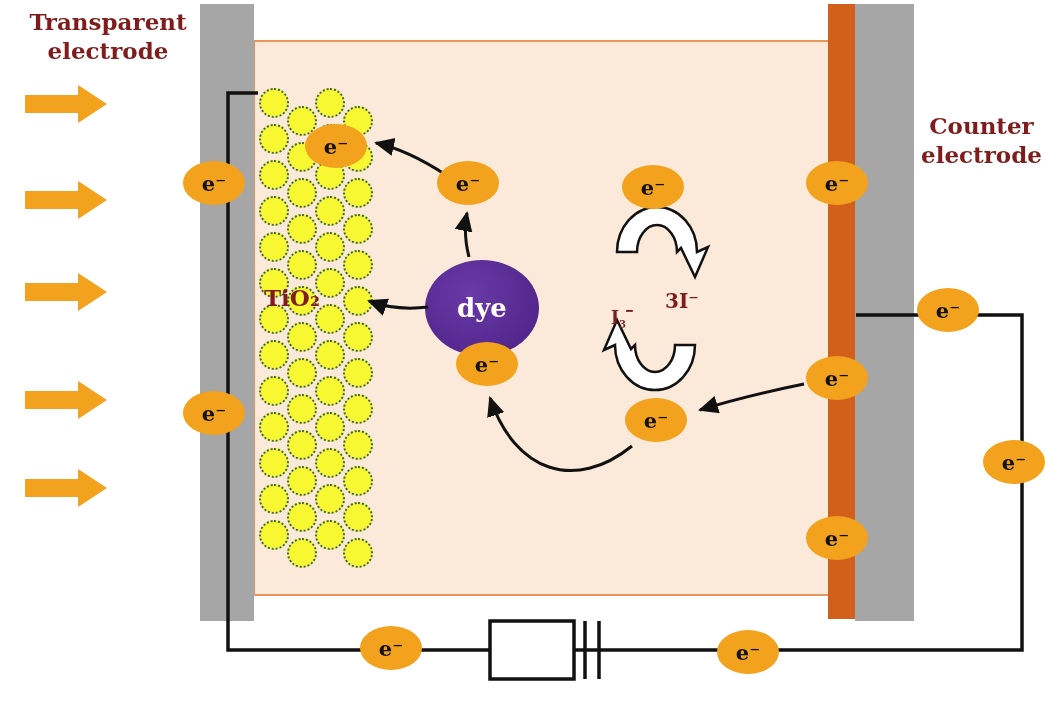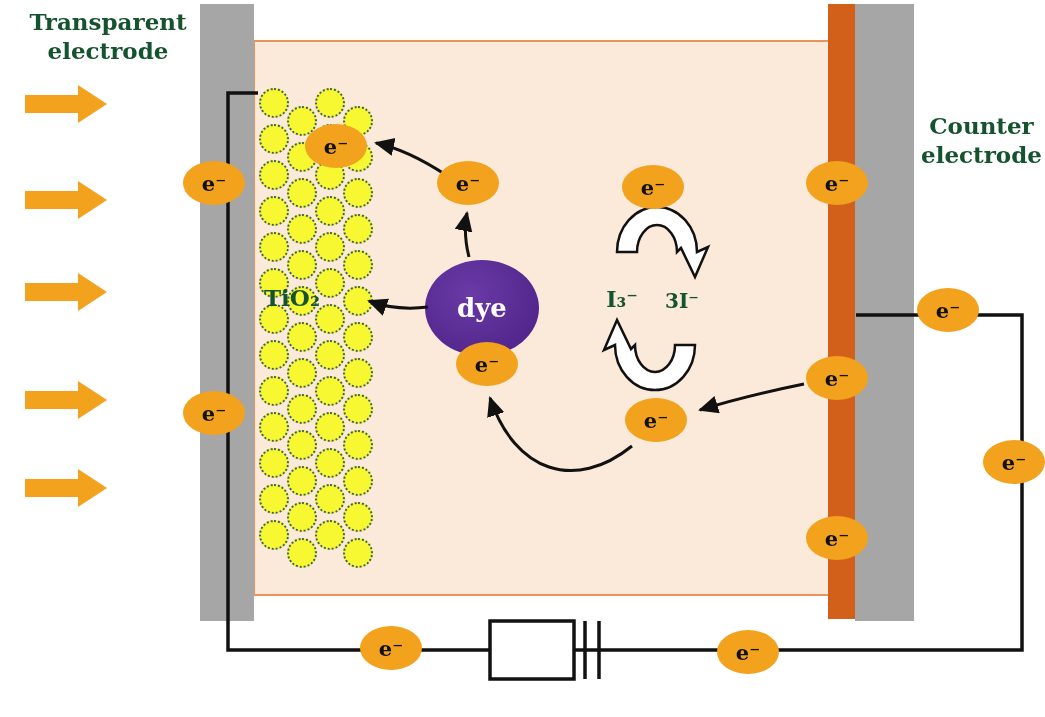--- a/index.html
+++ b/index.html
@@ -34,29 +34,29 @@
     color:#fff; font-weight:bold; font-size:26px; z-index:2;
   }
 
   .electron {
     position:absolute; width:62px; height:44px; border-radius:50%;
     background:var(--electron-fill);
     display:flex; align-items:center; justify-content:center;
     font-weight:bold; font-size:21px; color:#111; z-index:5;
   }
 
-  .lbl { position:absolute; font-weight:bold; color:#14532d; z-index:6; font-size:23px; }
+  .lbl { position:absolute; font-weight:bold; color:#7f1d1d; z-index:6; font-size:23px; }
   .two-line { white-space:pre-line; text-align:center; line-height:1.25; }
   .lbl.transparent-electrode { left:16px;  top:8px;   width:184px; }
   .lbl.sun-light             { left:8px;   top:340px; }
   .lbl.counter-electrode     { left:918px; top:112px; width:127px; }
   .lbl.tio2                  { left:264px; top:284px; z-index:4; }
   .lbl.electrolyte           { left:602px; top:522px; }
   .lbl.load                  { left:475px; top:686px; width:140px; text-align:center; }
-  .lbl.triiodide             { left:598px; top:286px; width:48px; text-align:center; font-size:22px; }
+  .lbl.triiodide             { left:598px; top:300px; width:48px; text-align:center; font-size:22px;font-family:Liberation Serif, serif; }
   .lbl.iodide                { left:656px; top:289px; width:52px; text-align:center; font-size:20px; }
 </style>
 </head>
 <body>
 
 <div class="stage">
 
   <div class="cell"></div>
 
   <div class="electrode left"></div>

